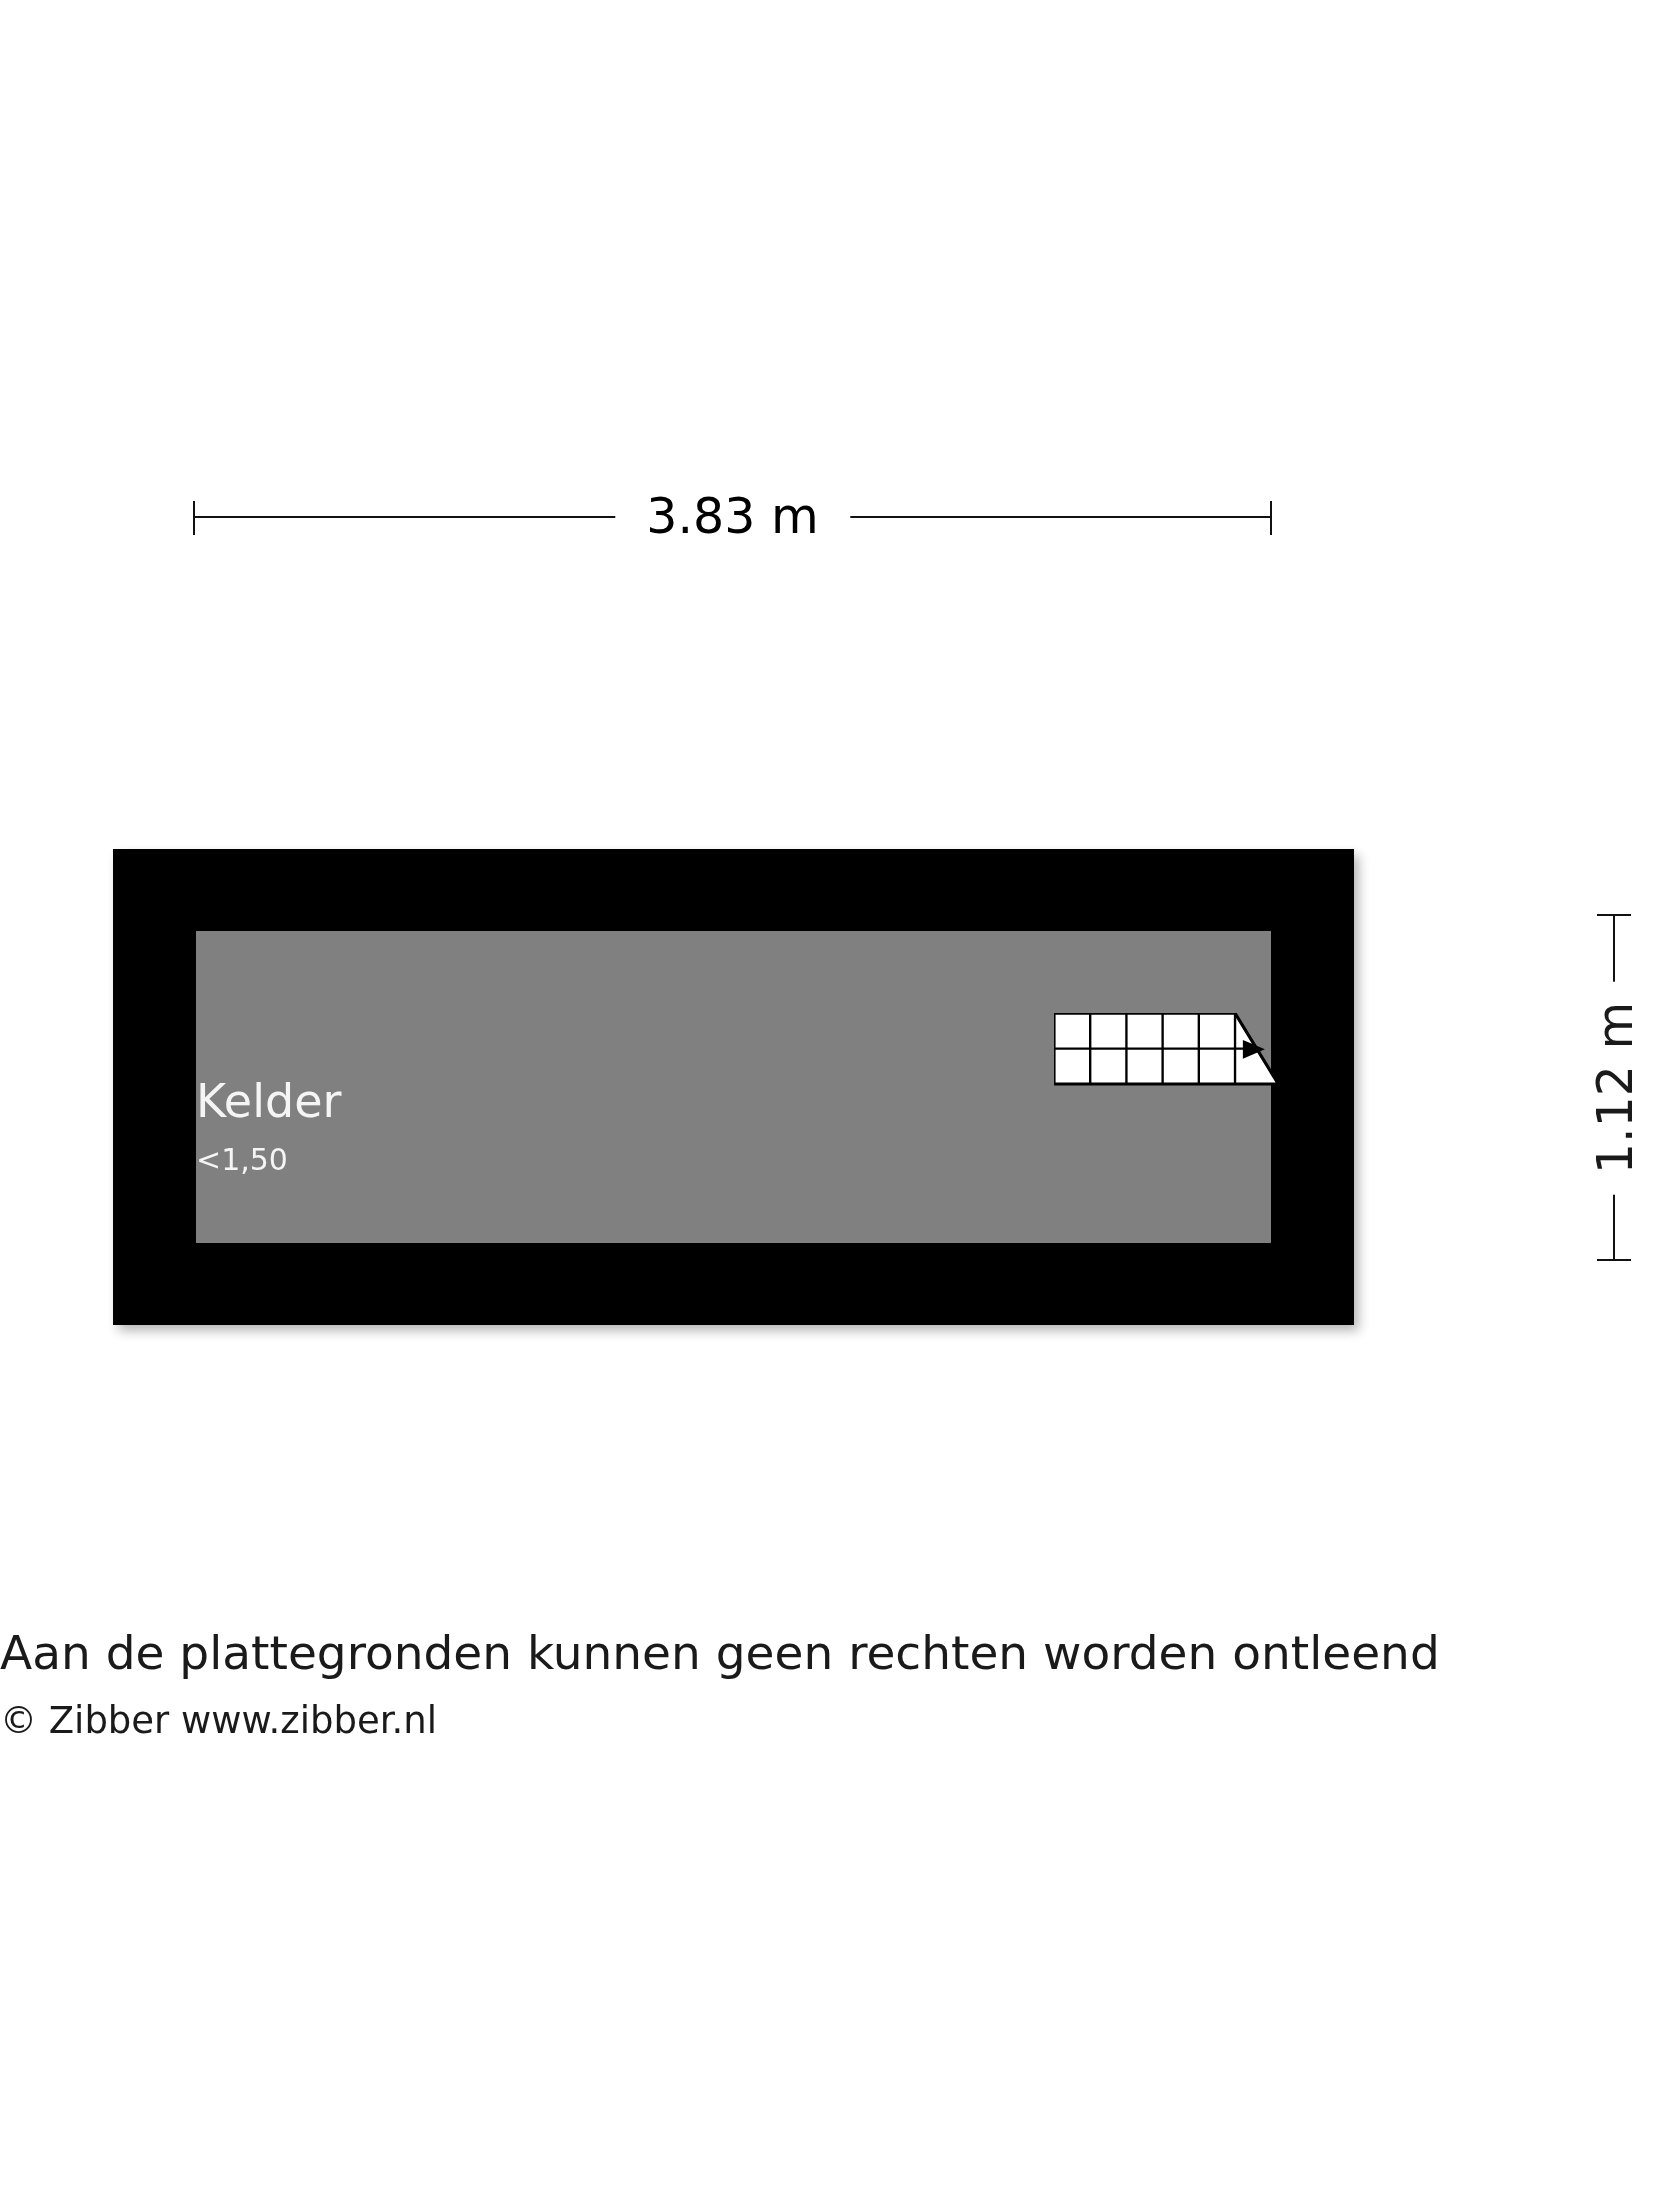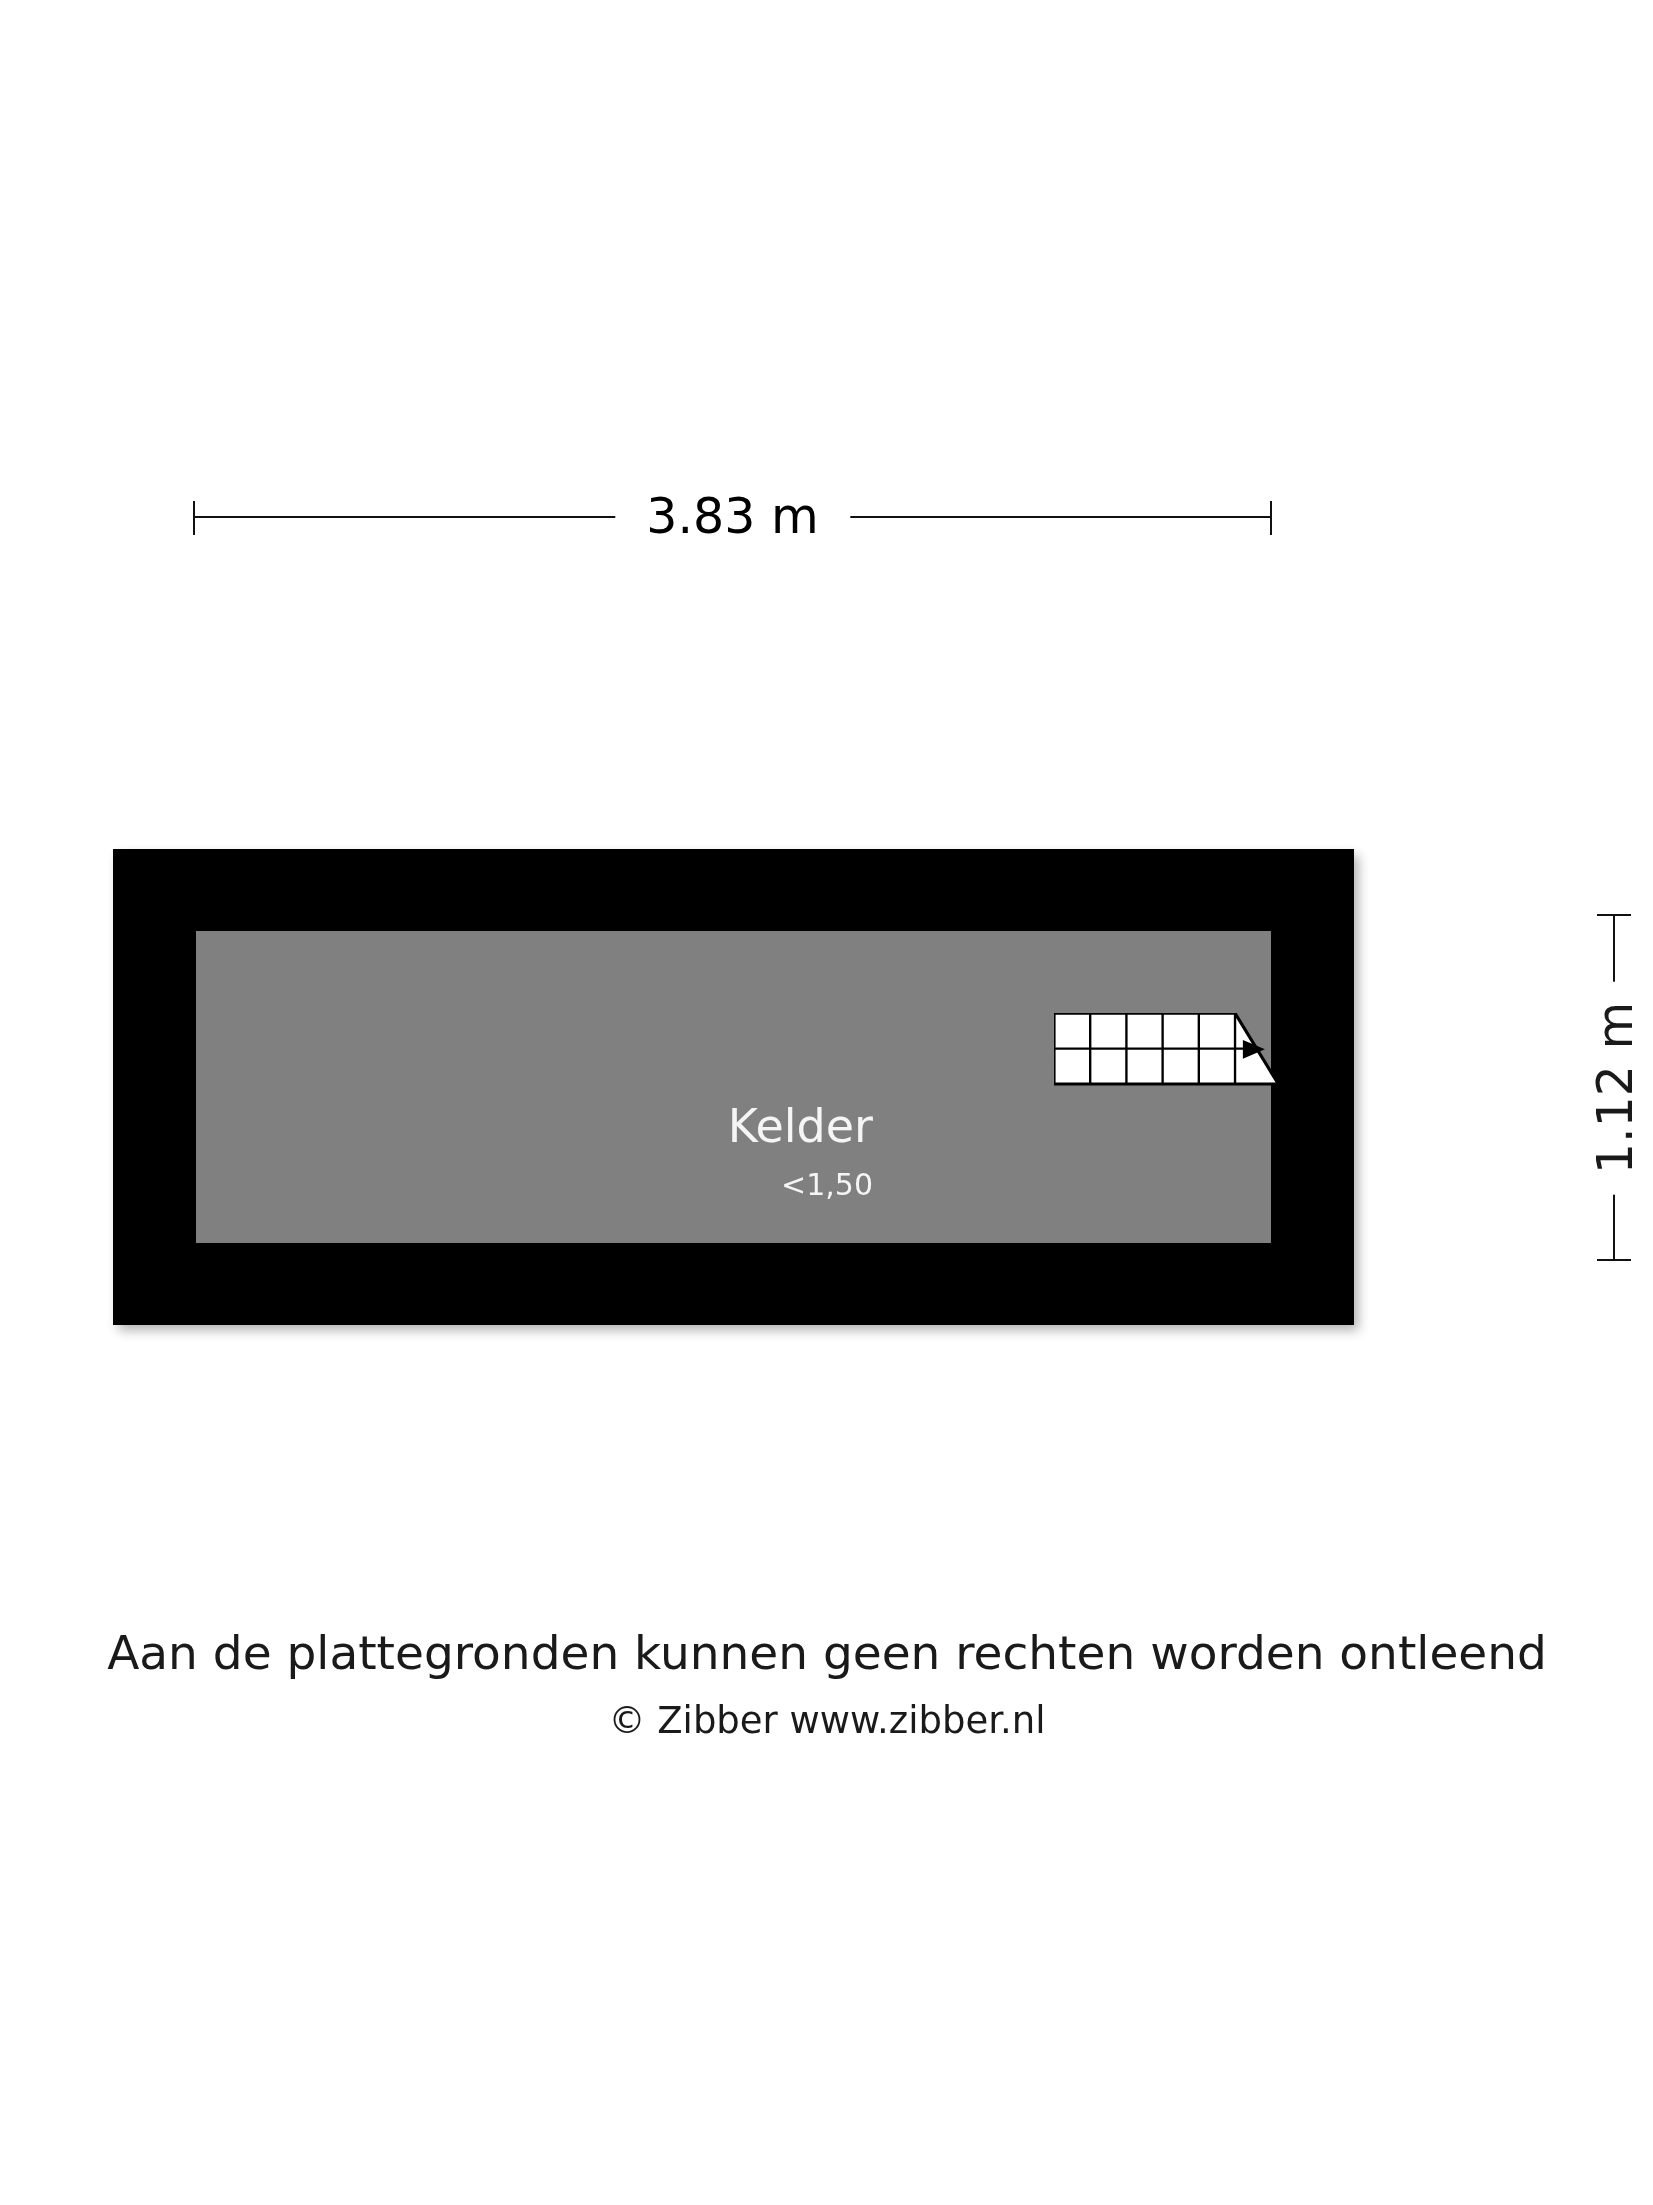--- a/index.html
+++ b/index.html
@@ -116,23 +116,22 @@
     top: 82px;
     right: 83px;
     bottom: 82px;
     background: #808080;
   }
   .room-labels {
     position: absolute;
     left: 0;
     top: 142px;
     width: 677px;
-    text-align: right;
+    text-align: left;
     color: #f2f2f2;
-    margin-top: 25px;
   }
   .room-name {
     font-size: 46px;
     line-height: 57px;
     color: #f5f5f5;
   }
   .room-height {
     font-size: 30px;
     line-height: 60px;
     color: #f5f5f5;
@@ -146,21 +145,20 @@
     width: 244px;
     height: 142px;
   }
 
   
   #footer {
     position: absolute;
     left: 0;
     top: 1619px;
     width: 1654px;
-    text-align: center;
   }
   #footer .line1 {
     font-size: 47px;
     line-height: 68px;
     color: #1a1a1a;
   }
   #footer .line2 {
     font-size: 37px;
     line-height: 68px;
     color: #1a1a1a;

